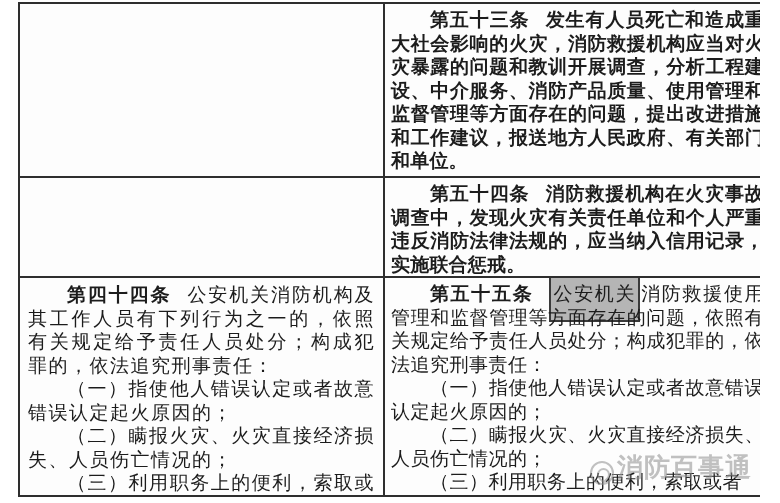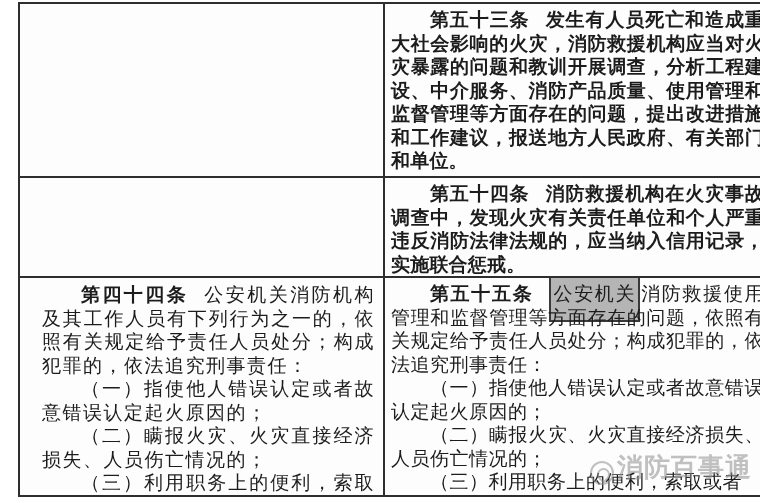--- a/index.html
+++ b/index.html
@@ -21,21 +21,21 @@
     background:#fdfdfd;
   }
   .row{display:flex;box-sizing:border-box;}
   .row-1{height:174px;border-bottom:2px solid #2e2e2e;}
   .row-2{height:100px;border-bottom:2px solid #2e2e2e;}
   .row-3{flex:1;overflow:hidden;}
   .cell{box-sizing:border-box;overflow:hidden;}
   .cell-left{
     width:365px;
     border-right:2px solid #2e2e2e;
-    padding:5px 8px 0 22px;
+    padding:5px 8px 0 8px;
   }
   .cell-right{
     flex:1;
     padding:4px 10px 0 6px;
   }
   p.law{
     margin:0;
     text-indent:2.05em;
     text-align:justify;
     font-size:19px;

